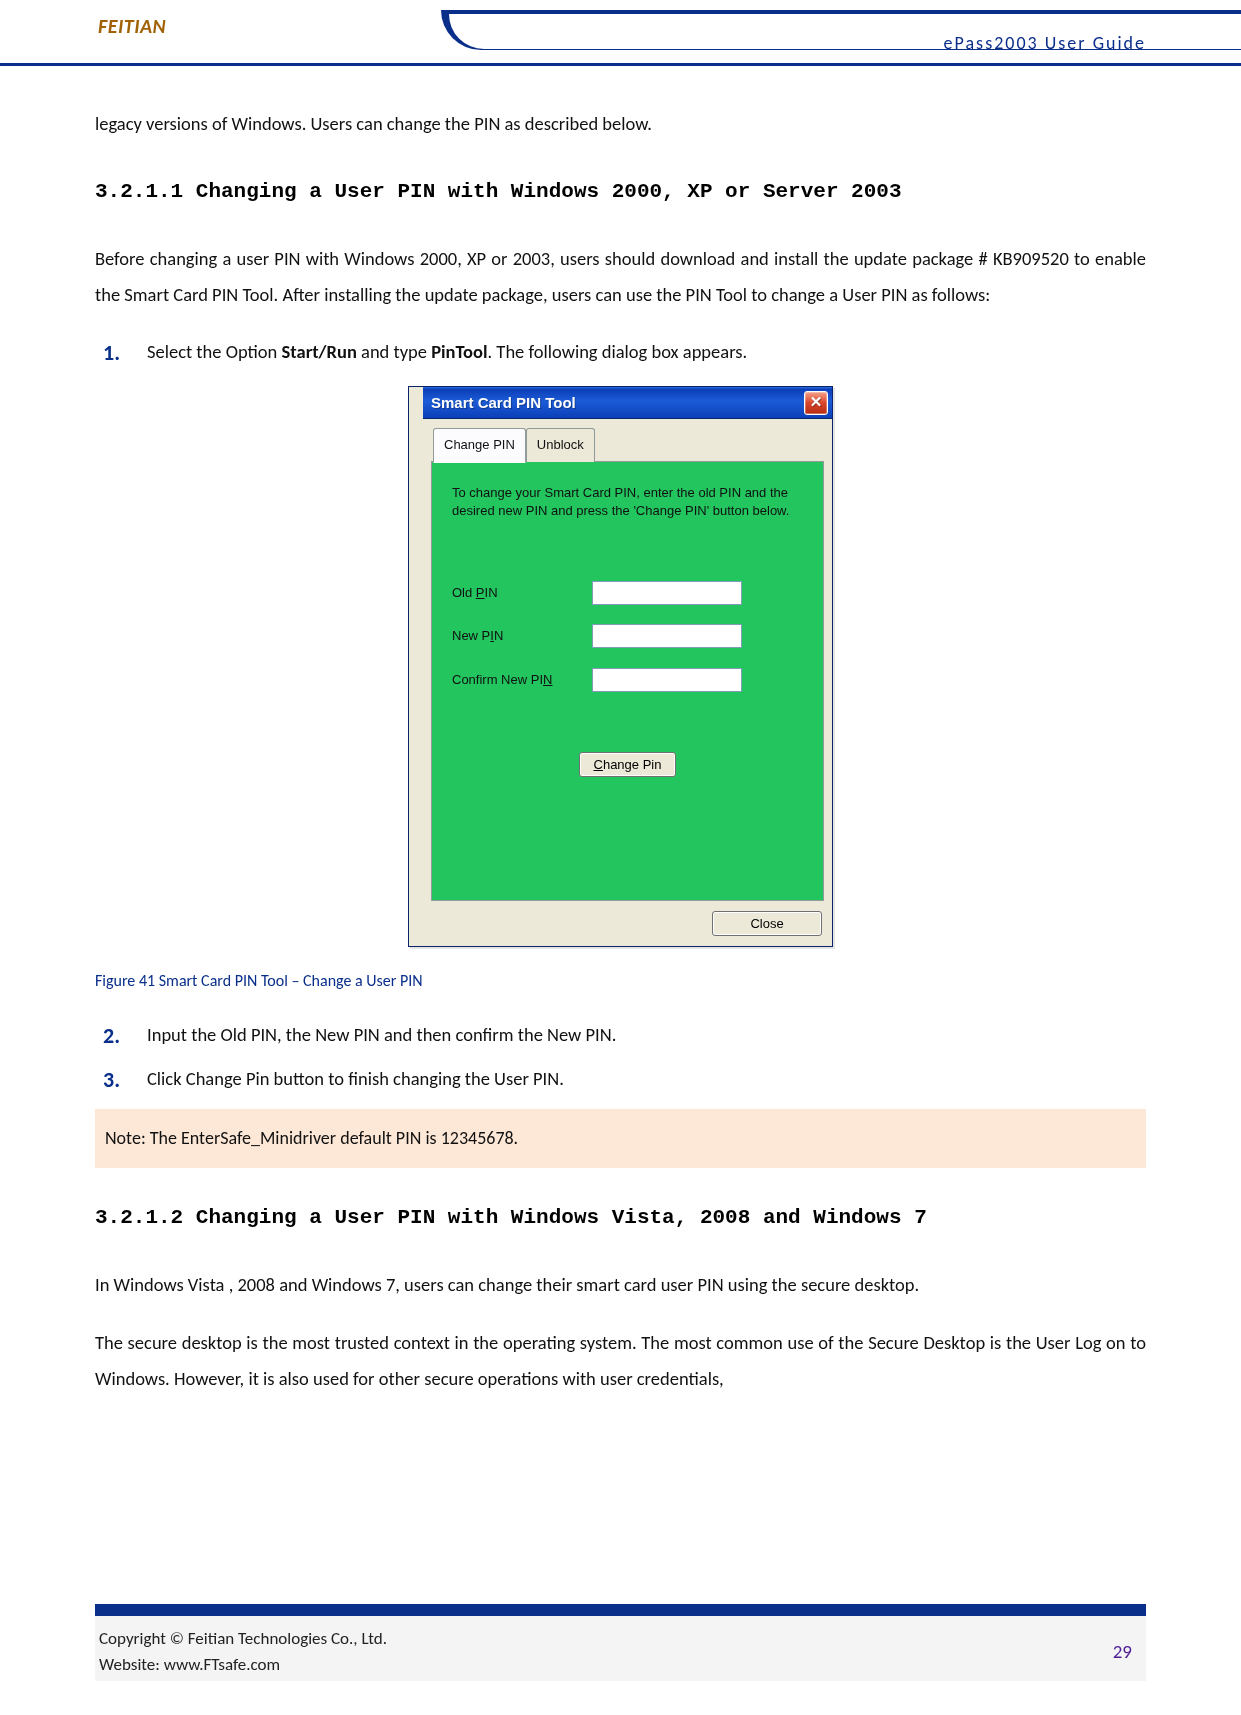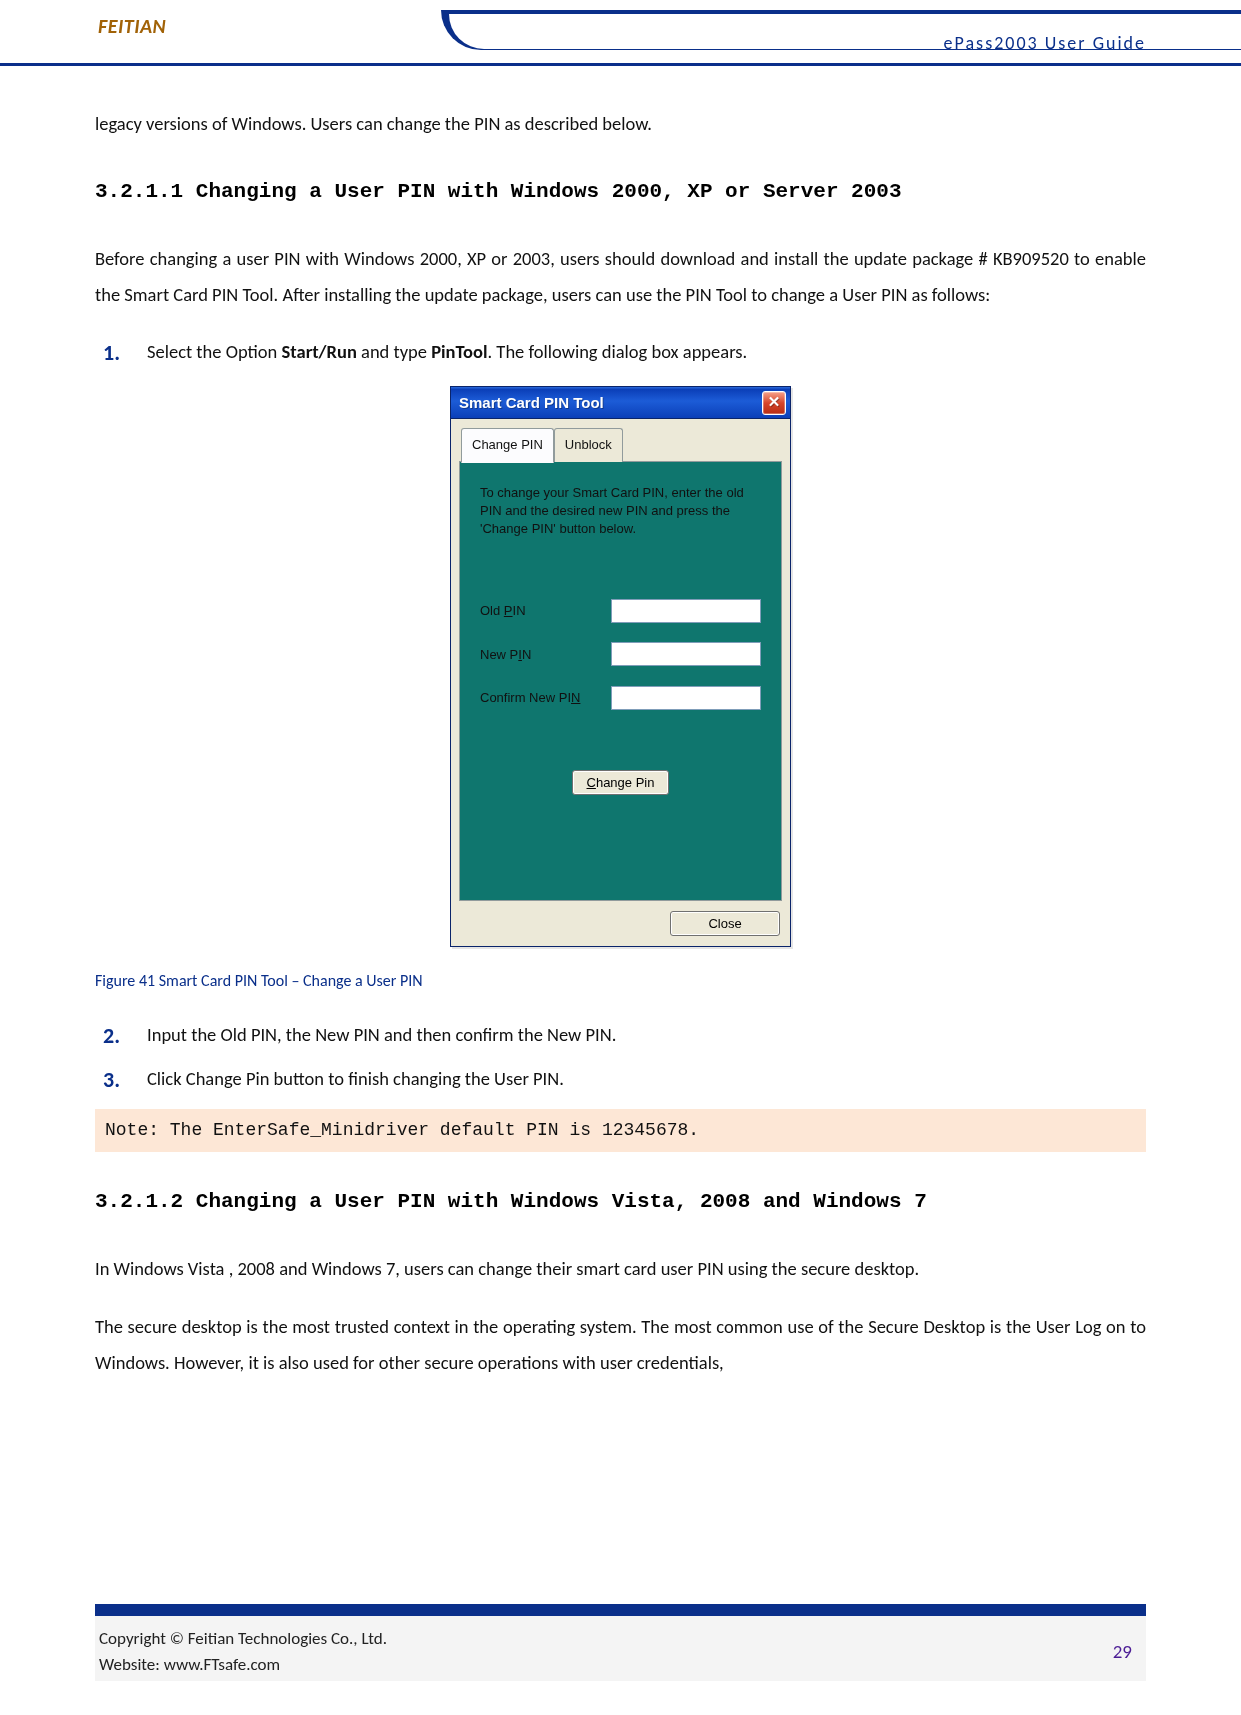--- a/index.html
+++ b/index.html
@@ -85,35 +85,35 @@
   }
   .fig-wrap { text-align: center; margin: 18px 0 6px 0; }
   .fig-caption {
     text-align: left;
     color: #0a2f8a;
     font-size: 16px;
     margin: 18px 0 22px 0;
   }
   .note {
     background: #fde7d6;
-    padding: 4px 10px;
+    padding: 12px 10px;
     font-size: 18px;
     margin: 14px 0 26px 0;
-    font-family: Liberation Mono, monospace;
   }
   
   .xp-dialog {
     display: inline-block;
-    width: 341px;
+    width: 425px;
     text-align: left;
     background: #ece9d8;
     border: 1px solid #0a246a;
     font-family: Tahoma, Arial, sans-serif;
     font-size: 13px;
     box-shadow: 2px 2px 0 rgba(0,0,0,0.1);
+    padding-left: 14px;
   }
   .xp-titlebar {
     height: 32px;
     background: linear-gradient(to bottom, #2a6bdc 0%, #0b3fb8 8%, #1c5cd7 45%, #0b3fb8 100%);
     color: #fff;
     display: flex;
     align-items: center;
     justify-content: space-between;
     padding: 0 4px 0 8px;
     font-weight: 700;
@@ -152,21 +152,21 @@
     font-size: 13px;
     cursor: default;
   }
   .xp-tab.active {
     background: #fcfcfe;
     position: relative;
     border-bottom: 1px solid #fcfcfe;
     margin-bottom: -1px;
   }
   .xp-tab-panel {
-    background: #0f766e;
+    background: #22c55e;
     border: 1px solid #919b9c;
     padding: 22px 20px 20px 20px;
     min-height: 440px;
     position: relative;
   }
   .xp-instr { font-size: 13px; line-height: 1.4; margin-bottom: 60px; }
   .xp-row { display: flex; align-items: center; margin-bottom: 18px; }
   .xp-row label { width: 140px; font-size: 13px; }
   .xp-row input {
     width: 150px; height: 24px;

